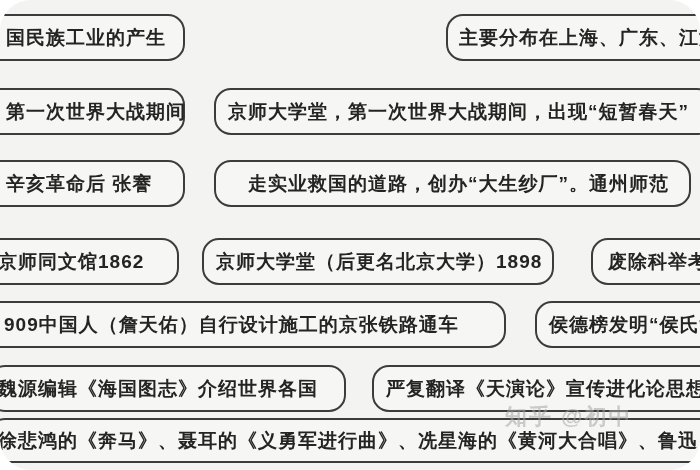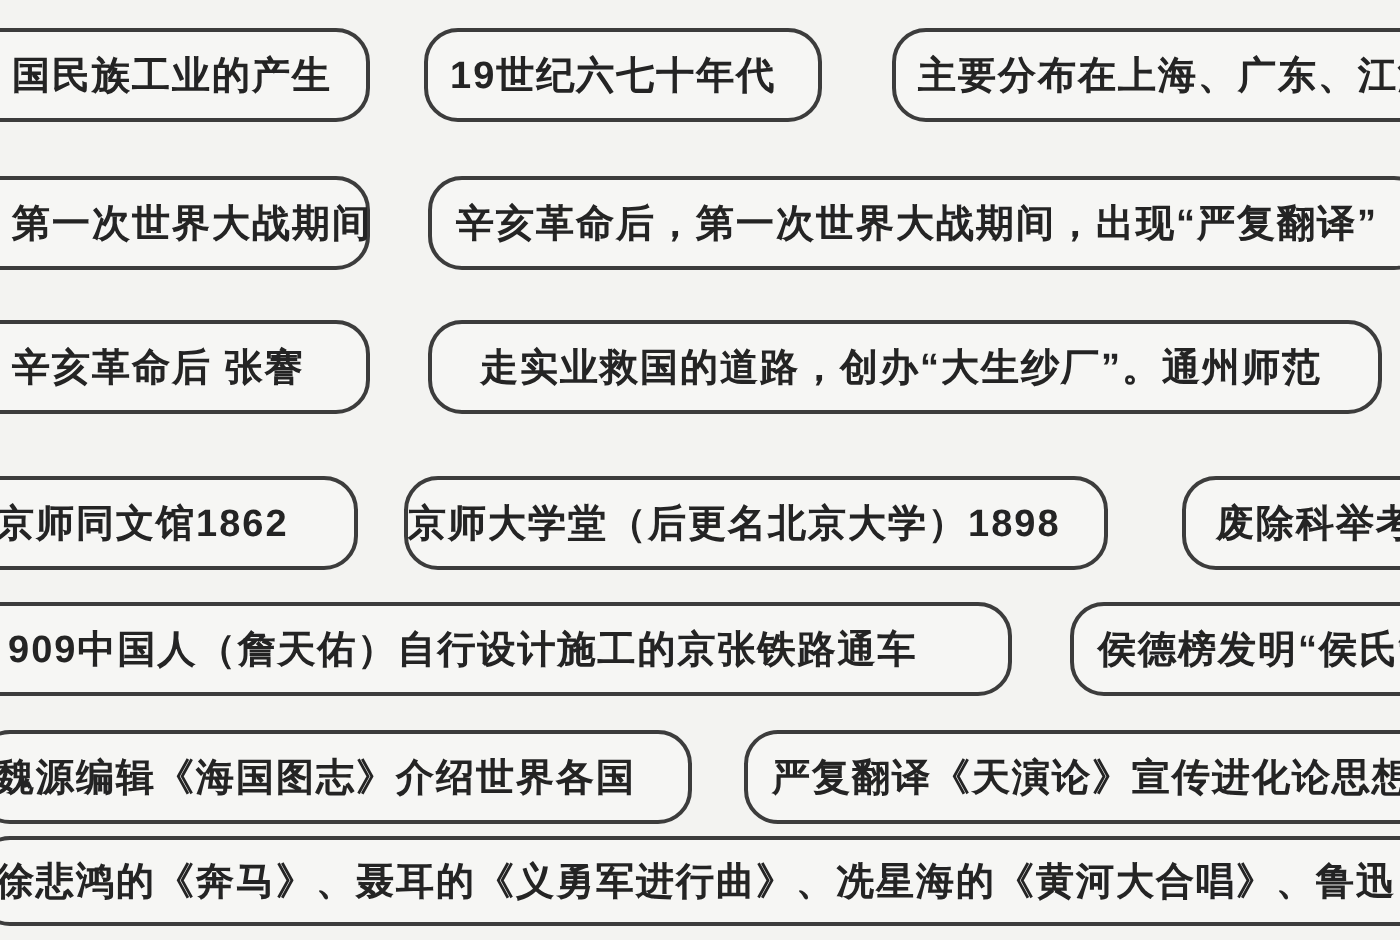--- a/index.html
+++ b/index.html
@@ -2,20 +2,21 @@
 <html><head>
 <meta charset="utf-8">
 <style>
   html,body { margin:0; padding:0; }
   .stage {
     position:relative;
     width:700px; height:470px;
     background:#f3f3f1;
     overflow:hidden;
     font-family:"Liberation Sans","DejaVu Sans",sans-serif;
+    border-radius:31px;
   }
   .box {
     position:absolute;
     box-sizing:border-box;
     border:2px solid #3c3c3c;
     border-radius:17px;
     background:#f6f6f4;
     display:flex;
     align-items:center;
     white-space:nowrap;
@@ -30,24 +31,24 @@
   }
   
   .r1a { left:-42px; top:14px;  width:227px; height:47px; padding-left:46px; }
   .r1b { left:212px; top:14px;  width:199px; height:47px; padding-left:11px; }
   .r1c { left:446px; top:14px;  width:300px; height:47px; padding-left:11px; }
   
   .r2a { left:-42px; top:88px;  width:227px; height:47px; padding-left:46px; }
   .r2b { left:214px; top:88px;  width:500px; height:47px; padding-left:12px; }
   
   .r3a { left:-42px; top:160px; width:227px; height:47px; padding-left:46px; }
-  .r3b { left:214px; top:160px; width:477px; height:47px; padding-left:24px; }
+  .r3b { left:214px; top:160px; width:477px; height:47px; padding-left:12px;justify-content:center; }
   
   .r4a { left:-42px; top:238px; width:221px; height:47px; padding-left:38px; }
-  .r4b { left:202px; top:238px; width:352px; height:47px; padding-left:0; }
+  .r4b { left:202px; top:238px; width:352px; height:47px; padding-left:12px; }
   .r4c { left:591px; top:238px; width:170px; height:47px; padding-left:15px; }
   
   .r5a { left:-42px; top:301px; width:548px; height:47px; padding-left:44px; }
   .r5b { left:535px; top:301px; width:220px; height:47px; padding-left:12px; }
   
   .r6a { left:-12px; top:365px; width:358px; height:47px; padding-left:8px;  }
   .r6b { left:372px; top:365px; width:345px; height:47px; padding-left:12px; }
   
   .r7a { left:-12px; top:418px; width:730px; height:45px; padding-left:8px;  }
   .watermark {
@@ -61,32 +62,29 @@
   }
 </style>
 </head>
 <body>
 
 <div class="stage">
 
   <div class="box r1a">
     <span class="label">国民族工业的产生</span>
   </div>
-  <div class="box r1b">
-    <span class="label">19世纪六七十年代</span>
-  </div>
   <div class="box r1c">
     <span class="label">主要分布在上海、广东、江浙</span>
   </div>
 
   <div class="box r2a">
     <span class="label">第一次世界大战期间</span>
   </div>
   <div class="box r2b">
-    <span class="label">辛亥革命后，第一次世界大战期间，出现“严复翻译”</span>
+    <span class="label">京师大学堂，第一次世界大战期间，出现“短暂春天”</span>
   </div>
 
   <div class="box r3a">
     <span class="label">辛亥革命后 张謇</span>
   </div>
   <div class="box r3b">
     <span class="label">走实业救国的道路，创办“大生纱厂”。通州师范</span>
   </div>
 
   <div class="box r4a">
@@ -110,14 +108,15 @@
     <span class="label">魏源编辑《海国图志》介绍世界各国</span>
   </div>
   <div class="box r6b">
     <span class="label">严复翻译《天演论》宣传进化论思想</span>
   </div>
 
   <div class="box r7a">
     <span class="label">徐悲鸿的《奔马》、聂耳的《义勇军进行曲》、冼星海的《黄河大合唱》、鲁迅</span>
   </div>
 
+  <div class="watermark">知乎 @初中</div>
 
 </div>
 
 </body></html>

